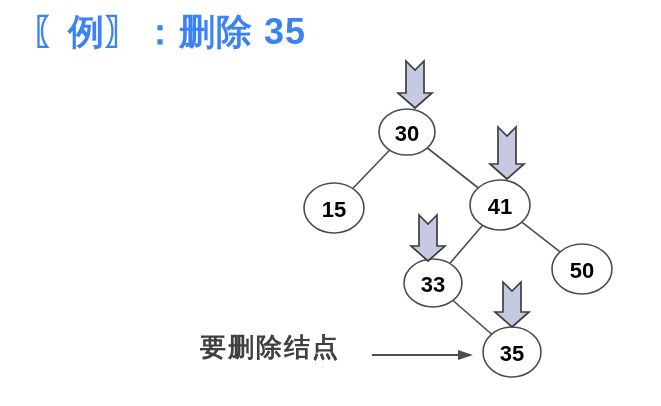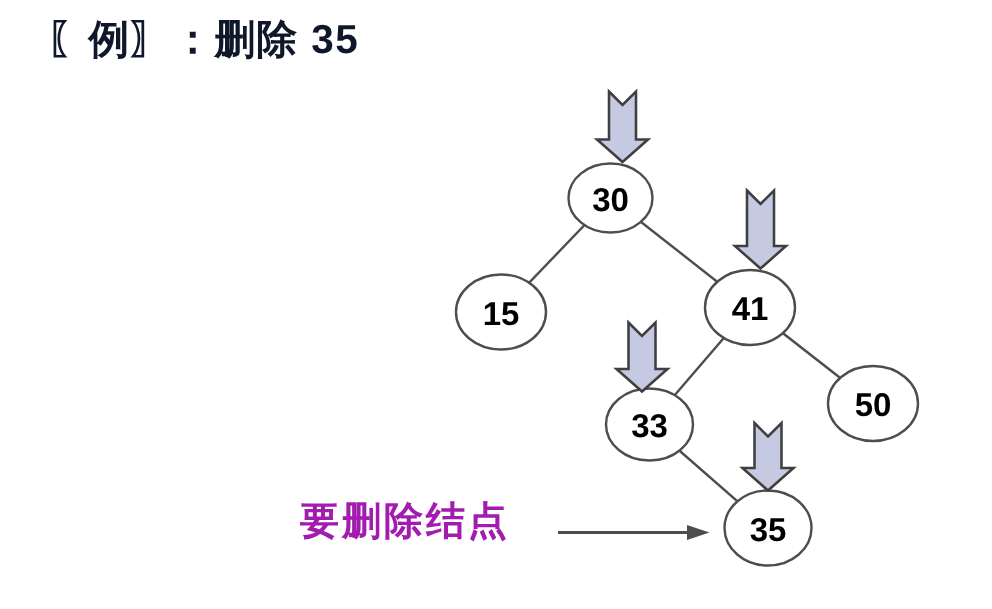--- a/index.html
+++ b/index.html
@@ -12,33 +12,33 @@
     position: relative;
     width: 661px;
     height: 406px;
     background: #ffffff;
     overflow: hidden;
   }
   .page-title {
     position: absolute;
     left: 31px;
     top: 8px;
-    font-size: 27px;
+    font-size: 36px;
     font-weight: bold;
-    color: #0f172a;
+    color: #3b82f6;
     letter-spacing: 1px;
     white-space: nowrap;
   }
   .delete-label {
     position: absolute;
     left: 200px;
     top: 330px;
     font-size: 26px;
     font-weight: bold;
-    color: #a21caf;
+    color: #404040;
     letter-spacing: 2px;
     white-space: nowrap;
   }
   svg.diagram {
     position: absolute;
     left: 0;
     top: 0;
   }
   .node-value {
     font-family: "Liberation Sans", sans-serif;

